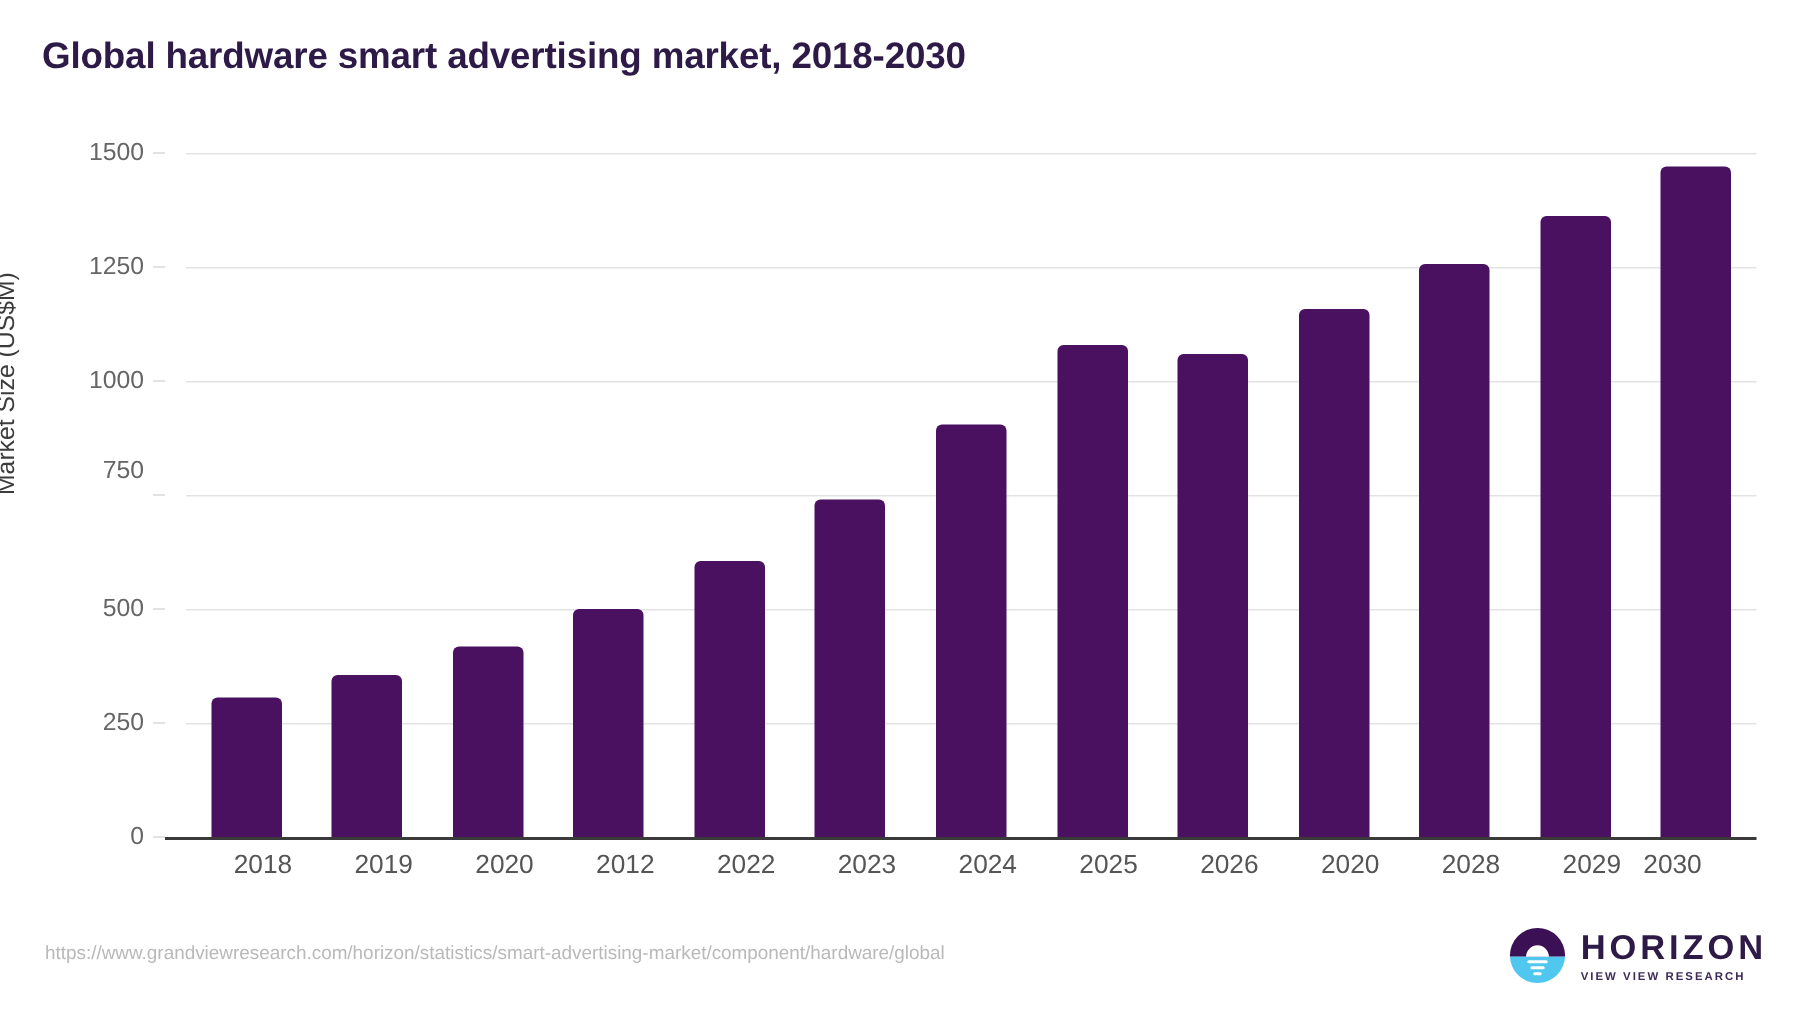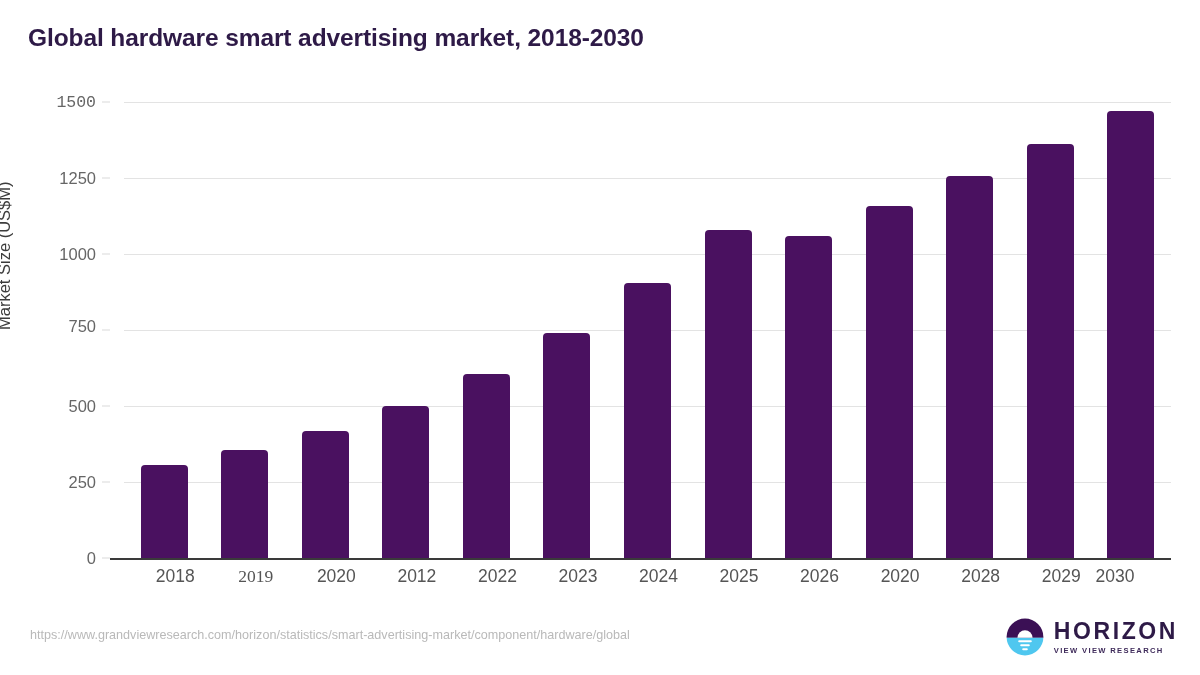--- a/index.html
+++ b/index.html
@@ -179,27 +179,27 @@
 
   <div id="y-axis-title">Market Size (US$M)</div>
 
   <div id="y-ticks">
       <div class="ytick" style="top: 456px;">0</div>
       <div class="ytick-dash" style="top: 456px;"></div>
       <div class="ytick" style="top: 380px;">250</div>
       <div class="ytick-dash" style="top: 380px;"></div>
       <div class="ytick" style="top: 304px;">500</div>
       <div class="ytick-dash" style="top: 304px;"></div>
-      <div class="ytick" style="top: 224px;">750</div>
+      <div class="ytick" style="top: 212px;">750</div>
       <div class="ytick-dash" style="top: 228px;"></div>
       <div class="ytick" style="top: 152px;">1000</div>
       <div class="ytick-dash" style="top: 152px;"></div>
       <div class="ytick" style="top: 76px;">1250</div>
       <div class="ytick-dash" style="top: 76px;"></div>
-      <div class="ytick" style="top: 0px; font-family: Liberation Mono, monospace;">1500</div>
+      <div class="ytick" style="top: 0px;">1500</div>
       <div class="ytick-dash" style="top: 0px;"></div>
     </div>
 
   <div id="plot">
       <div class="gridline" style="top: 456px;"></div>
       <div class="gridline" style="top: 380px;"></div>
       <div class="gridline" style="top: 304px;"></div>
       <div class="gridline" style="top: 228px;"></div>
       <div class="gridline" style="top: 152px;"></div>
       <div class="gridline" style="top: 76px;"></div>
@@ -216,21 +216,21 @@
       <div class="bar" title="2027: 1158" style="left: 741.615px; width: 47px; height: 352.032px; background: rgb(74, 17, 96);"></div>
       <div class="bar" title="2028: 1258" style="left: 822.154px; width: 47px; height: 382.432px; background: rgb(74, 17, 96);"></div>
       <div class="bar" title="2029: 1363" style="left: 902.692px; width: 47px; height: 414.352px; background: rgb(74, 17, 96);"></div>
       <div class="bar" title="2030: 1472" style="left: 983.231px; width: 47px; height: 447.488px; background: rgb(74, 17, 96);"></div>
     </div>
 
   <div id="x-axis-line"></div>
 
   <div id="x-ticks">
       <div class="xtick" style="left: 40.2692px;">2018</div>
-      <div class="xtick" style="left: 120.808px; font-family: Liberation Serif, serif;">2019</div>
+      <div class="xtick" style="left: 120.808px;">2019</div>
       <div class="xtick" style="left: 201.346px;">2020</div>
       <div class="xtick" style="left: 281.885px;">2012</div>
       <div class="xtick" style="left: 362.423px;">2022</div>
       <div class="xtick" style="left: 442.962px;">2023</div>
       <div class="xtick" style="left: 523.5px;">2024</div>
       <div class="xtick" style="left: 604.038px;">2025</div>
       <div class="xtick" style="left: 684.577px;">2026</div>
       <div class="xtick" style="left: 765.115px;">2020</div>
       <div class="xtick" style="left: 845.654px;">2028</div>
       <div class="xtick" style="left: 926.192px;">2029</div>

